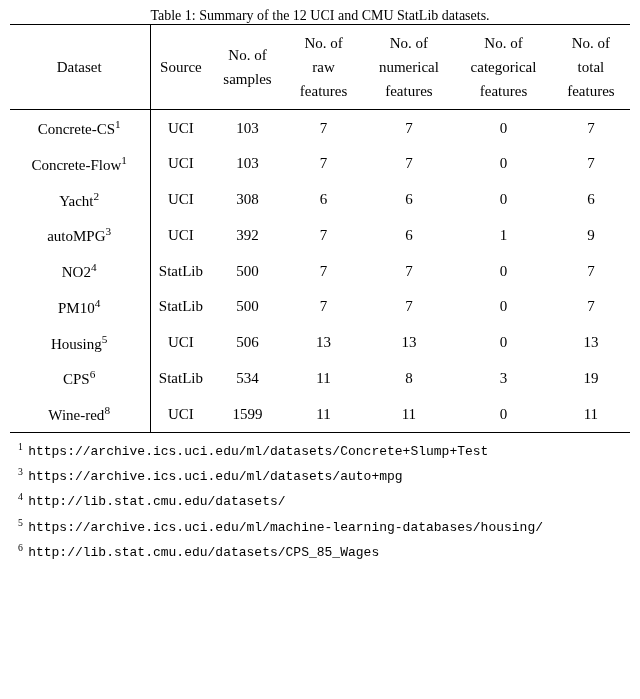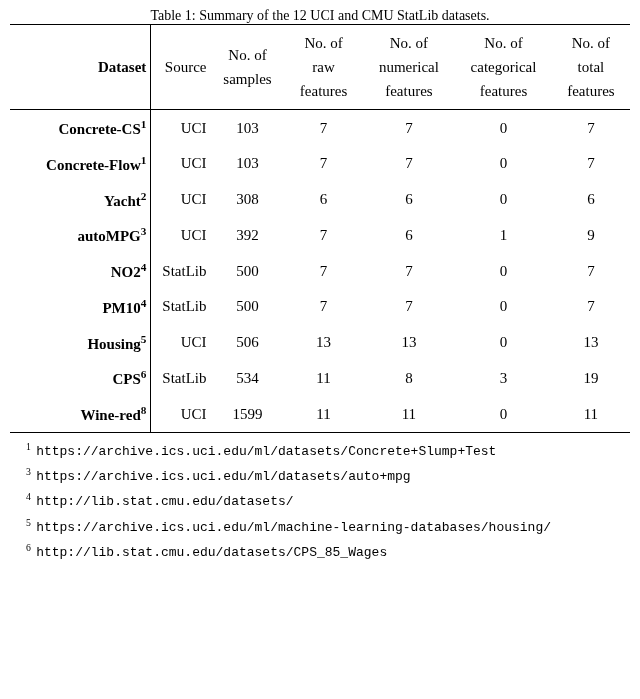--- a/index.html
+++ b/index.html
@@ -34,46 +34,45 @@
     }
     tbody tr:last-child td {
       border-bottom: 1px solid #000;
     }
     td, th {
       padding: 7px 4px;
       line-height: 1.25;
     }
     .col-dataset {
       width: 137px;
-      text-align: right;
+      text-align: center;
       border-right: 1px solid #000;
       padding-left: 2px;
-      font-weight: bold;
-    }
-    .col-source  { width: 58px;  text-align: right; }
+    }
+    .col-source  { width: 58px;  text-align: center; }
     .col-samples { width: 72px;  text-align: center; }
     .col-raw     { width: 76px;  text-align: center; }
     .col-num     { width: 90px;  text-align: center; }
     .col-cat     { width: 94px;  text-align: center; }
     .col-total   { width: 76px;  text-align: center; }
     .th-multiline {
       line-height: 1.6;
     }
     .th-multiline div {
       white-space: nowrap;
     }
     sup {
       font-size: 0.75em;
     }
     .footnotes {
       margin-top: 8px;
     }
     .footnote {
       font-size: 13px;
-      margin: 7px 16px;
+      margin: 7px 8px;
       white-space: nowrap;
       overflow: hidden;
     }
     .footnote sup {
       margin-right: 2px;
     }
     .footnote-url {
       font-family: "Courier New", Courier, monospace;
       font-size: 13px;
     }

